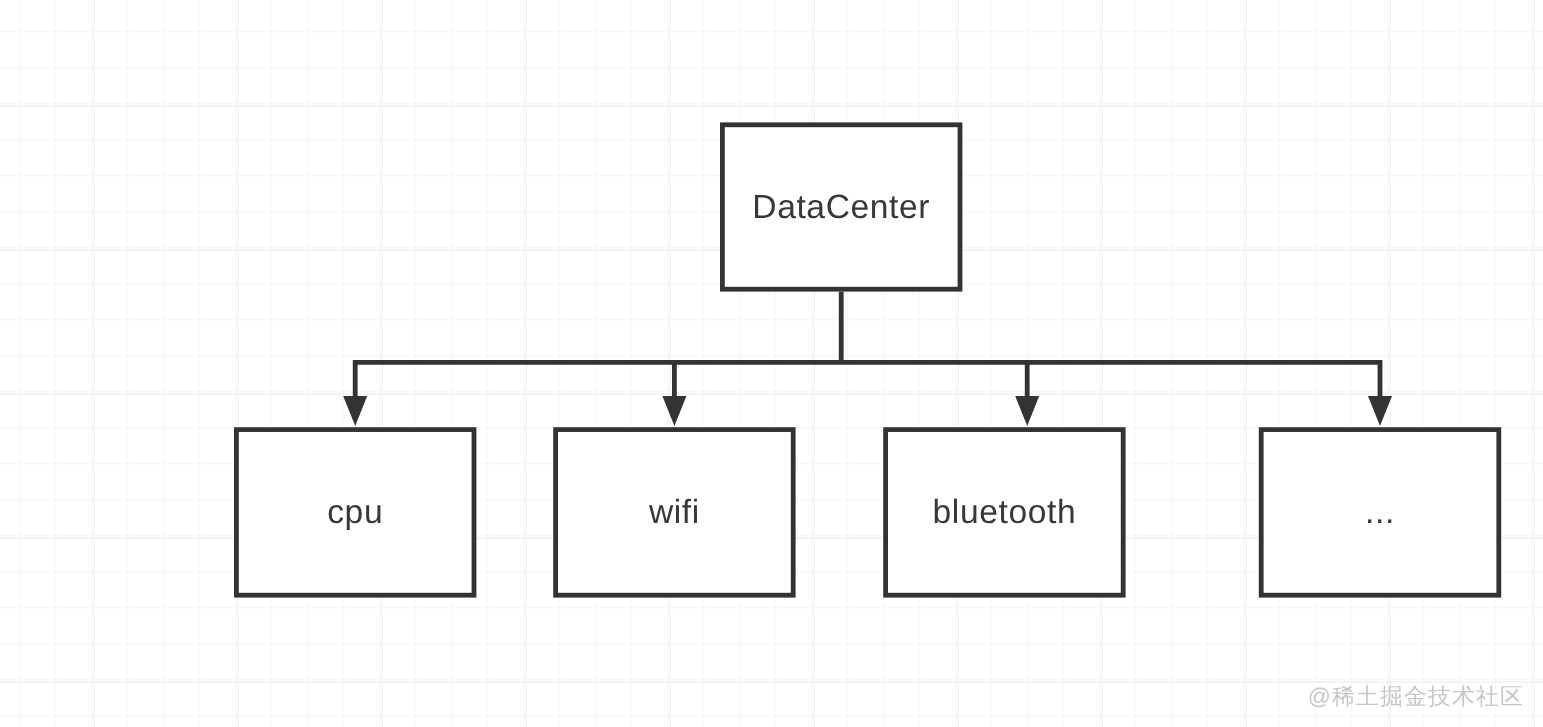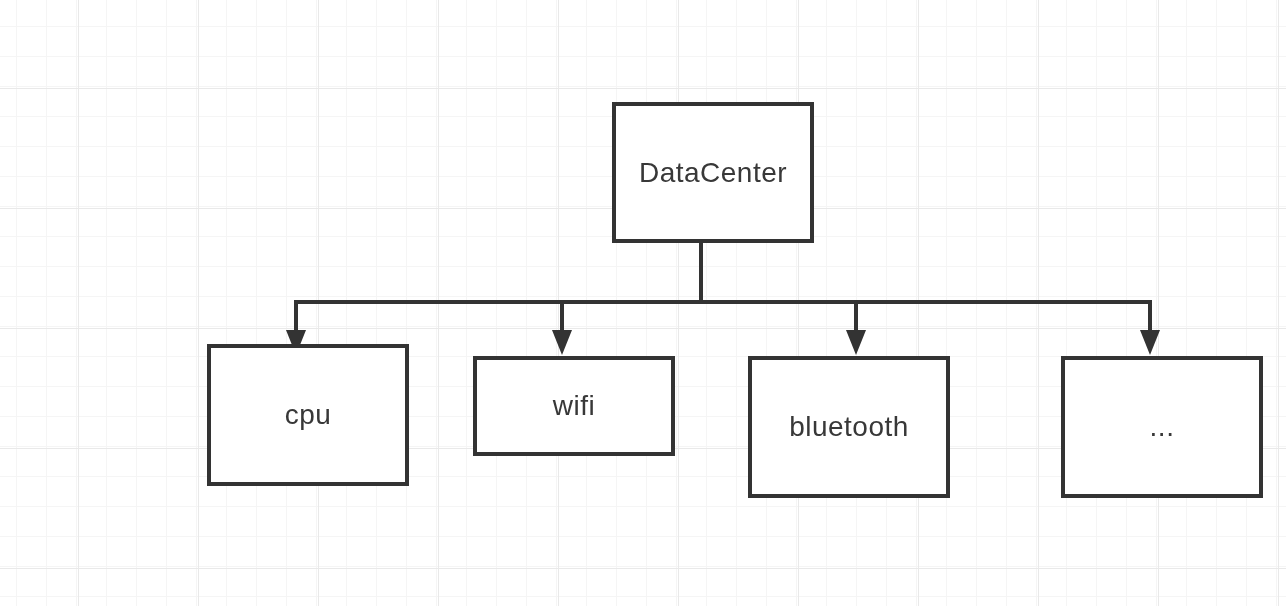--- a/index.html
+++ b/index.html
@@ -39,25 +39,24 @@
     width: 202px;
     border: 4px solid #333333;
     background: #ffffff;
     display: flex;
     align-items: center;
     justify-content: center;
     font-size: 28px;
     color: #383838;
     letter-spacing: 0.5px;
     cursor: default;
-    margin-left: 12px;
   }
   #node-datacenter { left: 600px; top: 102px; height: 141px; }
-  #node-cpu        { left: 195px; top: 344px; height: 142px; }
-  #node-wifi       { left: 461px; top: 356px; height: 100px; }
+  #node-cpu        { left: 195px; top: 356px; height: 142px; }
+  #node-wifi       { left: 461px; top: 356px; height: 142px; }
   #node-bluetooth  { left: 736px; top: 356px; height: 142px; }
   #node-others     { left: 1049px; top: 356px; height: 142px; }
   .watermark {
     position: absolute;
     right: 16px;
     bottom: 12px;
     font-size: 19px;
     color: #c6c6c6;
     letter-spacing: 1px;
     user-select: none;
@@ -96,14 +95,15 @@
   </div>
 
   <div class="node" id="node-bluetooth">
     <span>bluetooth</span>
   </div>
 
   <div class="node" id="node-others">
     <span>...</span>
   </div>
 
+  <div class="watermark">@稀土掘金技术社区</div>
 
 </div>
 
 </body></html>

